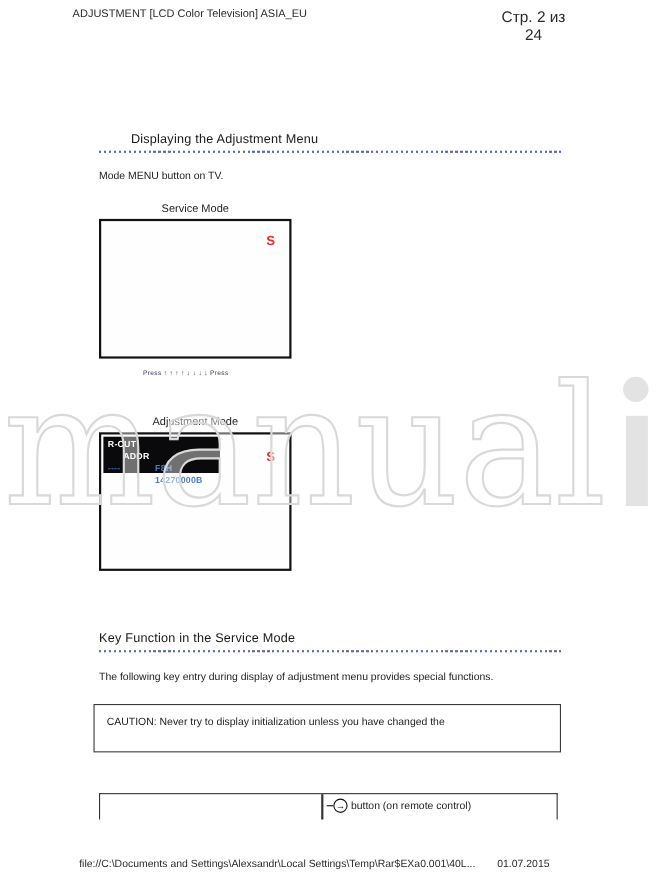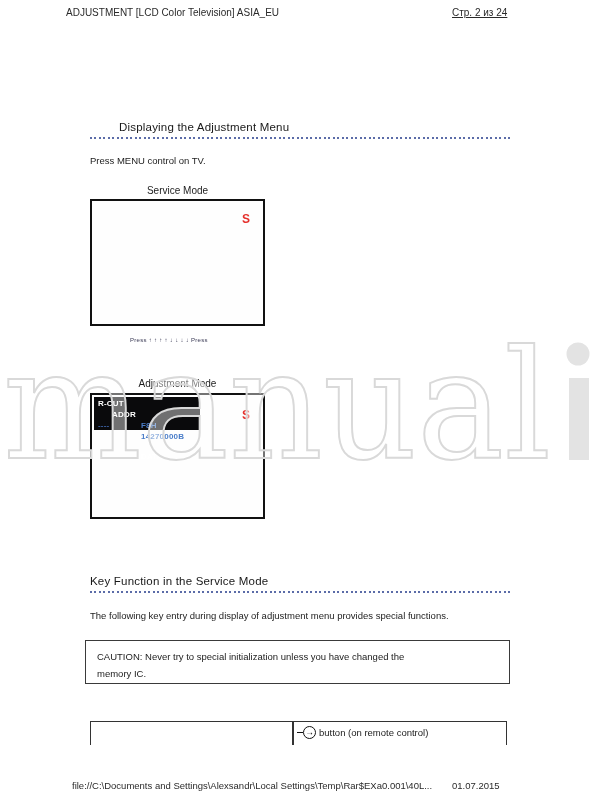--- a/index.html
+++ b/index.html
@@ -2,21 +2,21 @@
 <html><head>
 <meta charset="utf-8">
 <style>
   html,body{margin:0;padding:0;}
   body{
     width:600px;height:797px;position:relative;background:#ffffff;
     font-family:"Liberation Sans", sans-serif;color:#1b1b1b;overflow:hidden;
   }
   
   .hdr-left{position:absolute;left:66px;top:7px;font-size:10px;color:#2a2a2a;}
-  .hdr-right{position:absolute;left:452px;top:7px;width:66px;font-size:10px;color:#2a2a2a;text-align:left;text-decoration:underline;}
+  .hdr-right{position:absolute;left:452px;top:7px;width:66px;font-size:14px;color:#2a2a2a;text-align:center;}
   
   .sec-heading{position:absolute;left:90px;width:420px;font-size:11.5px;color:#181818;letter-spacing:.2px;}
   .h1{top:121px;padding-left:29px;}
   .h2{top:575px;}
   .sec-rule{position:absolute;left:90px;width:420px;height:2px;
     background:repeating-linear-gradient(90deg,#5b6ca8 0 2px,transparent 2px 4.5px);}
   .r1{top:137px;}
   .r2{top:591px;}
   .para{position:absolute;left:90px;font-size:9.5px;color:#222;}
   .p1{top:155px;}
@@ -62,21 +62,21 @@
   .watermark{position:absolute;left:0;top:330px;width:600px;height:145px;pointer-events:none;z-index:5;}
 </style>
 </head>
 <body>
 
 <div class="hdr-left">ADJUSTMENT [LCD Color Television] ASIA_EU</div>
 <div class="hdr-right">Стр. 2 из 24</div>
 
 <div class="sec-heading h1">Displaying the Adjustment Menu</div>
 <div class="sec-rule r1"></div>
-<div class="para p1">Press MENU control on TV.</div>
+<div class="para p1">Mode MENU button on TV.</div>
 
 <div class="fig-label fl1">Service Mode</div>
 <div class="fig-box fb1">
   <span class="s-marker">S</span>
 </div>
 <div class="press-seq">Press ↑ ↑ ↑ ↑ ↓ ↓ ↓ ↓ Press</div>
 
 <div class="fig-label fl2">Adjustment Mode</div>
 <div class="fig-box fb2">
   <div class="osd">
@@ -96,22 +96,21 @@
     <circle cx="578" cy="24" r="11.5" fill="#e3e3e3"></circle>
     <rect x="569" y="48" width="20" height="82" fill="#e3e3e3"></rect>
   </g>
 </svg>
 
 <div class="sec-heading h2">Key Function in the Service Mode</div>
 <div class="sec-rule r2"></div>
 <div class="para p2">The following key entry during display of adjustment menu provides special functions.</div>
 
 <div class="caution">
-  <div>CAUTION: Never try to special initialization unless you have changed the</div>
-  <div>memory IC.</div>
+  <div>CAUTION: Never try to display initialization unless you have changed the</div>
 </div>
 
 <div class="ktable">
   <div class="divider"></div>
   <div class="cell-right">
     <span class="enter-icon">
       <span class="dash"></span>
         <span class="circle">→</span>
     </span>
     <span>button (on remote control)</span>

